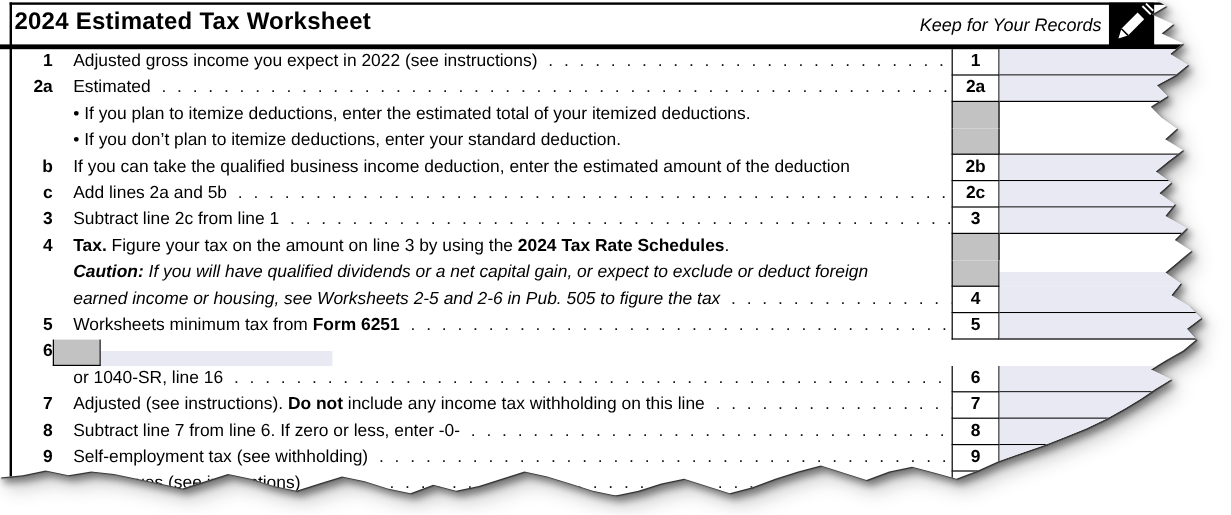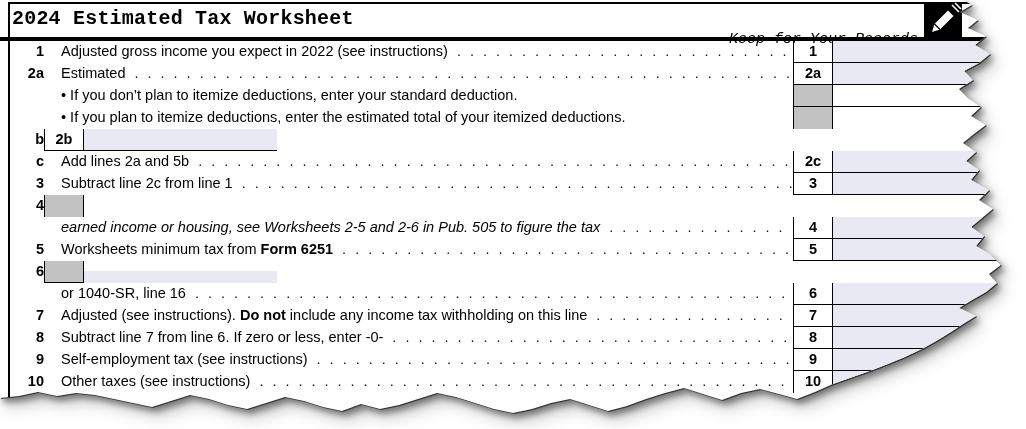--- a/index.html
+++ b/index.html
@@ -4,23 +4,23 @@
 <style>
   html,body{margin:0;padding:0;background:#fff;}
   body{width:1026px;height:429px;overflow:hidden;font-family:"Liberation Sans","DejaVu Sans",sans-serif;color:#000;}
   .stage{position:relative;width:1026px;height:429px;background:#fff;}
   .tear-wrap{position:absolute;inset:0;
     filter:drop-shadow(1.5px 1.5px 0 rgba(45,45,45,.9)) drop-shadow(3px 4px 3px rgba(0,0,0,.42)) drop-shadow(5px 7px 7px rgba(0,0,0,.22));}
   .paper{position:absolute;inset:0;background:#fff;
     clip-path:polygon(0px 0px,963px 0px,972px 5px,960px 12px,978px 20px,968px 28px,986px 36px,975px 45px,990px 54px,979px 63px,964px 71px,973px 80px,959px 89px,968px 98px,981px 107px,971px 116px,986px 125px,974px 134px,963px 143px,976px 152px,966px 161px,979px 170px,971px 180px,989px 190px,979px 200px,993px 209px,982px 218px,971px 227px,984px 236px,976px 246px,991px 255px,1001px 265px,989px 274px,997px 283px,986px 292px,972px 300px,959px 308px,976px 316px,963px 324px,951px 332px,938px 340px,922px 349px,905px 357px,888px 364px,870px 371px,850px 378px,833px 384px,815px 392px,797px 399px,779px 394px,760px 389px,741px 393px,722px 400px,703px 394px,684px 388px,665px 393px,646px 399px,627px 406px,608px 411px,589px 405px,570px 399px,551px 403px,532px 409px,513px 413px,494px 409px,475px 403px,456px 397px,437px 393px,418px 399px,399px 405px,380px 409px,361px 404px,342px 411px,323px 407px,304px 401px,285px 397px,266px 403px,247px 409px,228px 405px,209px 399px,190px 395px,171px 401px,152px 407px,133px 403px,114px 399px,95px 395px,76px 393px,57px 396px,38px 392px,19px 396px,0px 398px);}
   .edge-top{position:absolute;left:8px;right:0;top:2px;height:1.6px;background:#000;}
   .edge-left{position:absolute;left:8px;top:2px;width:1.6px;bottom:0;background:#000;}
-  .header{position:relative;height:41px;box-sizing:border-box;border-bottom:4px solid #000;padding:7px 0 0 12px;font-family:Liberation Mono, monospace;}
+  .header{position:relative;height:41px;box-sizing:border-box;border-bottom:4px solid #000;padding:7px 0 0 12px;}
   .title{font-size:20px;font-weight:bold;letter-spacing:.2px;}
-  .note{position:absolute;right:108px;top:31px;font-style:italic;font-size:15px;text-align:center;}
+  .note{position:absolute;right:108px;top:13px;font-style:italic;font-size:15px;text-align:center;}
   .icon{position:absolute;right:64px;top:2px;width:38px;height:38px;}
   .rows{position:relative;}
   .row{display:flex;height:22px;box-sizing:border-box;font-size:14.5px;line-height:21px;}
   .ln{flex:none;width:44px;text-align:right;font-weight:bold;}
   .desc{flex:1;min-width:0;overflow:hidden;white-space:nowrap;padding-left:17px;}
   .box{flex:none;width:40px;box-sizing:border-box;border-left:1.6px solid #000;border-right:1.6px solid #000;text-align:center;font-weight:bold;}
   .amt{flex:none;width:193px;box-sizing:border-box;}
   .bb{border-bottom:1.6px solid #000;}
   .gray{background:#c2c2c2;}
   .lav{background:#e9e9f3;}
@@ -61,58 +61,66 @@
 
     <div class="row">
       <div class="ln">2a</div>
       <div class="desc"><span>Estimated</span><span class="dots">..........................................................................</span></div>
       <div class="box bb">2a</div>
       <div class="amt lav bb"></div>
     </div>
 
     <div class="row">
       <div class="ln"></div>
+      <div class="desc"><span>• If you plan to itemize deductions, enter the estimated total of your itemized deductions.</span></div>
+      <div class="box gray"></div>
+      <div class="amt"></div>
+    </div>
+
+    <div class="row">
+      <div class="ln"></div>
       <div class="desc"><span>• If you don’t plan to itemize deductions, enter your standard deduction.</span></div>
       <div class="box gray bb"></div>
       <div class="amt bb"></div>
     </div>
 
     <div class="row">
-      <div class="ln"></div>
-      <div class="desc"><span>• If you plan to itemize deductions, enter the estimated total of your itemized deductions.</span></div>
-      <div class="box gray"></div>
-      <div class="amt"></div>
-    </div>
-
-    <div class="row">
       <div class="ln">b</div>
+      <div class="desc"><span>If you can take the qualified business income deduction, enter the estimated amount of the deduction</span></div>
       <div class="box bb">2b</div>
       <div class="amt lav bb"></div>
     </div>
 
     <div class="row">
       <div class="ln">c</div>
       <div class="desc"><span>Add lines 2a and 5b</span><span class="dots">..........................................................................</span></div>
       <div class="box bb">2c</div>
       <div class="amt lav bb"></div>
     </div>
 
     <div class="row">
       <div class="ln">3</div>
       <div class="desc"><span>Subtract line 2c from line 1</span><span class="dots">..........................................................................</span></div>
       <div class="box bb">3</div>
       <div class="amt lav bb"></div>
     </div>
 
     <div class="row">
       <div class="ln">4</div>
+      <div class="desc"><span class="b">Tax.</span><span> Figure your tax on the amount on line 3 by using the </span><span class="b">2024 Tax Rate Schedules</span><span>.</span></div>
       <div class="box gray"></div>
       <div class="amt"></div>
     </div>
 
+    <div class="row">
+      <div class="ln"></div>
+      <div class="desc"><span class="bi">Caution:</span><span class="i"> If you will have qualified dividends or a net capital gain, or expect to exclude or deduct foreign</span></div>
+      <div class="box gray bb"></div>
+      <div class="amt split"></div>
+    </div>
 
     <div class="row">
       <div class="ln"></div>
       <div class="desc"><span class="i">earned income or housing, see Worksheets 2-5 and 2-6 in Pub. 505 to figure the tax</span><span class="dots">..........................................................................</span></div>
       <div class="box bb">4</div>
       <div class="amt lav bb"></div>
     </div>
 
     <div class="row">
       <div class="ln">5</div>
@@ -143,21 +151,21 @@
 
     <div class="row">
       <div class="ln">8</div>
       <div class="desc"><span>Subtract line 7 from line 6. If zero or less, enter -0-</span><span class="dots">..........................................................................</span></div>
       <div class="box bb">8</div>
       <div class="amt lav bb"></div>
     </div>
 
     <div class="row">
       <div class="ln">9</div>
-      <div class="desc"><span>Self-employment tax (see instructions)</span><span class="dots">..........................................................................</span></div>
+      <div class="desc"><span>Self-employment tax (see withholding)</span><span class="dots">..........................................................................</span></div>
       <div class="box bb">9</div>
       <div class="amt lav bb"></div>
     </div>
 
     <div class="row">
       <div class="ln">10</div>
       <div class="desc"><span>Other taxes (see instructions)</span><span class="dots">..........................................................................</span></div>
       <div class="box">10</div>
       <div class="amt lav"></div>
     </div>

